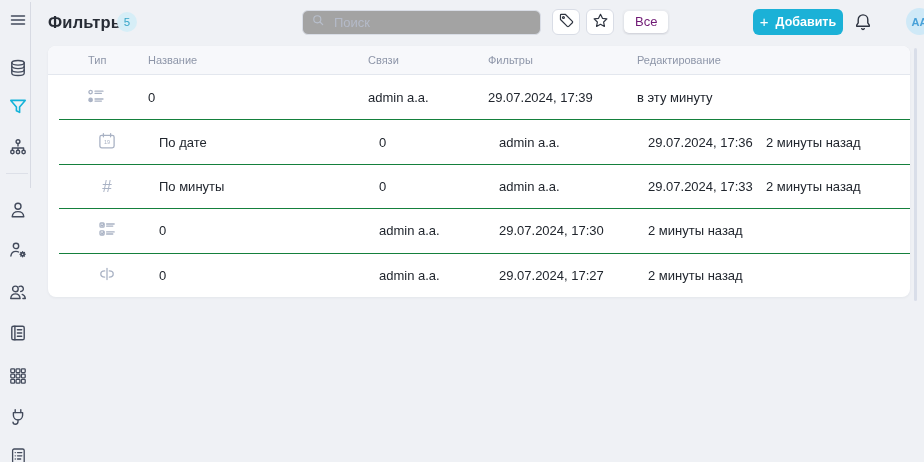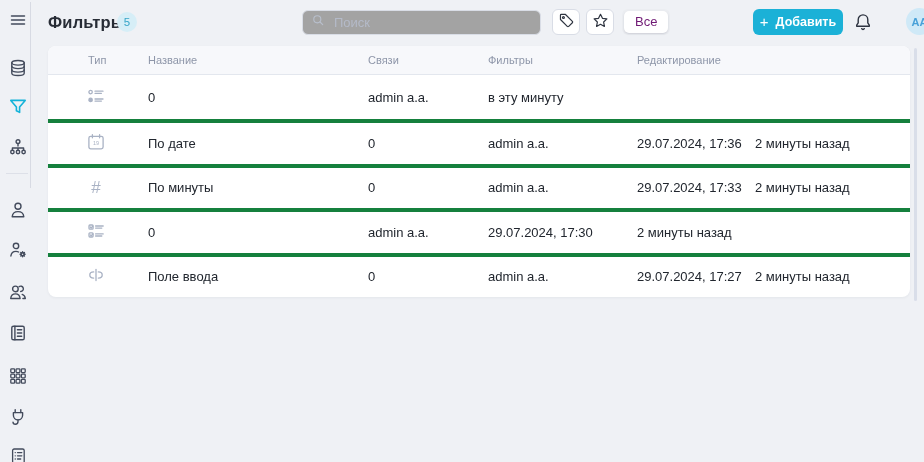--- a/index.html
+++ b/index.html
@@ -47,21 +47,21 @@
           color:#47a0d8;font-size:11px;font-weight:700;display:flex;align-items:center;justify-content:center;cursor:pointer;margin-left:21px;}
 
   
   .table{position:absolute;left:48px;top:46px;width:862px;height:251px;background:#fff;border-radius:8px;
          overflow:hidden;box-shadow:0 1px 3px rgba(25,35,60,.05);}
   .thead,.trow{display:grid;grid-template-columns:100px 220px 120px 149px 118px 1fr;align-items:center;}
   .thead{height:29px;background:#f7f8fb;border-bottom:1px solid #e3e7ee;box-sizing:border-box;}
   .hcell{font-size:11px;color:#8e96a9;}
   .hcell:first-child{padding-left:40px;}
   .trow{height:44.4px;box-sizing:border-box;cursor:pointer;}
-  .trow + .trow{border-top:4px solid #15803d;}
+  .trow + .trow{border-top:1px solid #15803d;margin-left:11px;}
   .cell{font-size:13px;color:#21262e;overflow:hidden;white-space:nowrap;}
   .c-type{padding-left:38px;}
   .ticon{display:inline-flex;width:20px;height:20px;color:#a9b2c4;align-items:center;justify-content:center;}
   .ticon svg{width:20px;height:20px;}
   .ticon .hash{font-size:17px;color:#a9b2c4;line-height:1;}
   .page-scrollbar{position:absolute;left:914px;top:48px;width:3px;height:253px;border-radius:3px;background:#d9dee9;}
 </style>
 </head>
 <body>
 
@@ -235,20 +235,21 @@
           <div class="cell c-type"><span class="ticon">
               <svg viewBox="0 0 20 20" fill="none" stroke="currentColor" stroke-width="1.3" stroke-linecap="round" stroke-linejoin="round">
                 <circle cx="4.6" cy="6.1" r="1.7"></circle>
                 <path d="M9 5.2h8M9 7.3h6.4"></path>
                 <circle cx="4.6" cy="13.9" r="1.7" fill="currentColor"></circle>
                 <path d="M9 13h8M9 15.1h6.4"></path>
               </svg>
             </span></div>
           <div class="cell c-links">0</div>
           <div class="cell c-author">admin a.a.</div>
+          <div class="cell c-created">29.07.2024, 17:39</div>
           <div class="cell c-edited">в эту минуту</div>
         </div>
         <div class="trow">
           <div class="cell c-type"><span class="ticon">
               <svg viewBox="0 0 20 20" fill="none" stroke="currentColor" stroke-width="1.3" stroke-linecap="round" stroke-linejoin="round">
                 <rect x="2.9" y="4.3" width="14.2" height="12.6" rx="1.8"></rect>
                 <path d="M6.4 2.6v3.2M13.6 2.6v3.2"></path>
                 <text x="10" y="12.6" text-anchor="middle" font-size="5.5" fill="currentColor" stroke="none" font-family="inherit">19</text>
               </svg>
             </span></div>
@@ -285,21 +286,20 @@
           <div class="cell c-edited">2 минуты назад</div>
         </div>
         <div class="trow">
           <div class="cell c-type"><span class="ticon">
               <svg viewBox="0 0 20 20" fill="none" stroke="currentColor" stroke-width="1.3" stroke-linecap="round" stroke-linejoin="round">
                 <path d="M7.7 6.9c-2.2 0-3.9 1.3-3.9 3.1s1.7 3.1 3.9 3.1"></path>
                 <path d="M12.3 6.9c2.2 0 3.9 1.3 3.9 3.1s-1.7 3.1-3.9 3.1"></path>
                 <path d="M10 4.5v11"></path>
               </svg>
             </span></div>
-          <div class="cell c-name">Поле ввода</div>
           <div class="cell c-links">0</div>
           <div class="cell c-author">admin a.a.</div>
           <div class="cell c-created">29.07.2024, 17:27</div>
           <div class="cell c-edited">2 минуты назад</div>
         </div>
       </div>
   </main>
 
   <div class="page-scrollbar"></div>
 </div>

